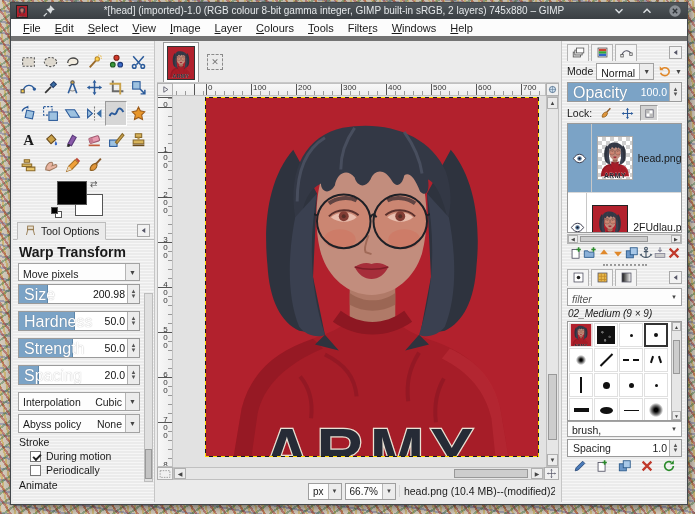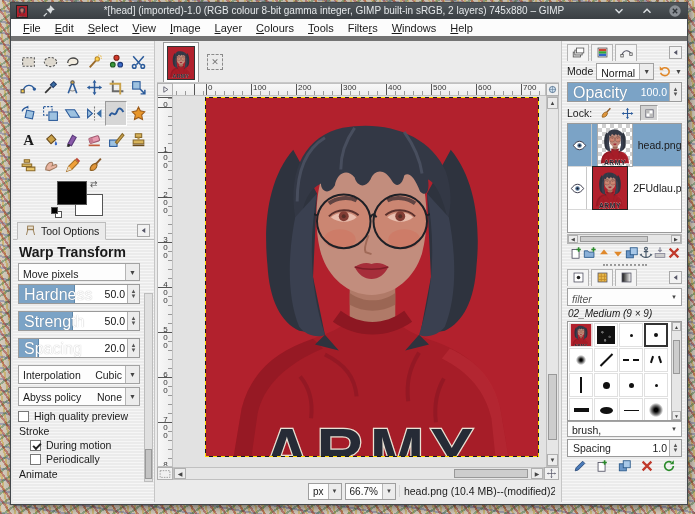--- a/index.html
+++ b/index.html
@@ -127,21 +127,21 @@
 .docktab svg{width:13px;height:13px}
 .docktabs .mbtn{margin-left:auto}
 #moderow{display:flex;align-items:center;gap:3px;height:20px;font-size:10.5px}
 #moderow .combo{flex:1}
 #opacityrow{margin:1px 0}
 #lockrow{display:flex;align-items:center;gap:4px;height:20px;font-size:10.5px}
 #lockrow .lockbtn{width:18px;height:16px;display:flex;align-items:center;justify-content:center}
 #lockrow .lockbtn svg{width:13px;height:13px}
 #lockrow .lockbtn.pressed{background:#d2d2d2;border:1px solid;border-color:#9a9a9a #fff #fff #9a9a9a}
 #layerlist{border:1px solid #9a9a9a;background:#fff;height:110px;overflow:hidden}
-.layerrow{display:flex;align-items:center;height:43px;border-bottom:1px solid #d8d8d8;gap:5px}
+.layerrow{display:flex;align-items:center;height:69px;border-bottom:1px solid #d8d8d8;gap:5px}
 .layerrow.selected{background:#7ba3c6}
 .layerrow .eyecell{width:24px;align-self:stretch;border-right:1px solid #c8c8c8;display:flex;align-items:center;justify-content:center}
 .layerrow .eyecell svg{width:15px;height:15px}
 .layerrow .lthumb{width:36px;height:44px;position:relative;flex:0 0 auto;overflow:hidden}
 .layerrow .lthumb svg{position:absolute;inset:0;width:100%;height:100%}
 .lthumb.checker{background:repeating-conic-gradient(#cfcfcf 0 25%,#fff 0 50%) 0 0/8px 8px;border:1px solid #aaa}
 .lthumb.redbg{background:#b2212d;border:1px solid #222}
 .layerrow .lname{font-size:10.5px;white-space:nowrap;overflow:hidden}
 #layerscroll{height:10px;border:1px solid #b5b5b5;background:#e6e6e6;position:relative;margin-top:1px}
 #layerscroll .harr{position:absolute;top:0;bottom:0;width:10px;background:#ececec;border:1px solid #b0b0b0;font-size:5px;display:flex;align-items:center;justify-content:center;color:#444}
@@ -476,20 +476,26 @@
       <div id="to-body">
         <div class="to-title">Warp Transform</div>
 
         <div class="combo row">
           <span class="clabel">Move pixels</span>
           <span class="carr">▼</span>
         </div>
 
         <div id="to-sliders">
             <div class="slider row" style="margin-bottom: 7px;">
+              <span class="fill" style="width:24%"></span>
+              <span class="slabel">Size</span>
+              <span class="svalue">200.98</span>
+              <span class="spin">▲<br>▼</span>
+            </div>
+            <div class="slider row" style="margin-bottom: 7px;">
               <span class="fill" style="width:47%"></span>
               <span class="slabel">Hardness</span>
               <span class="svalue">50.0</span>
               <span class="spin">▲<br>▼</span>
             </div>
             <div class="slider row" style="margin-bottom: 7px;">
               <span class="fill" style="width:45%"></span>
               <span class="slabel">Strength</span>
               <span class="svalue">50.0</span>
               <span class="spin">▲<br>▼</span>
@@ -506,24 +512,20 @@
           <span class="sl">Interpolation</span>
           <span class="sv">Cubic</span>
           <span class="carr">▼</span>
         </div>
         <div class="selrow">
           <span class="sl">Abyss policy</span>
           <span class="sv">None</span>
           <span class="carr">▼</span>
         </div>
 
-        <div class="checkrow">
-          <span class="cbox"></span>
-          <span>High quality preview</span>
-        </div>
         <div class="grouplabel">Stroke</div>
         <div class="checkrow indent">
           <span class="cbox checked"></span>
           <span>During motion</span>
         </div>
         <div class="checkrow indent">
           <span class="cbox"></span>
           <span>Periodically</span>
         </div>
         <div class="grouplabel">Animate</div>

